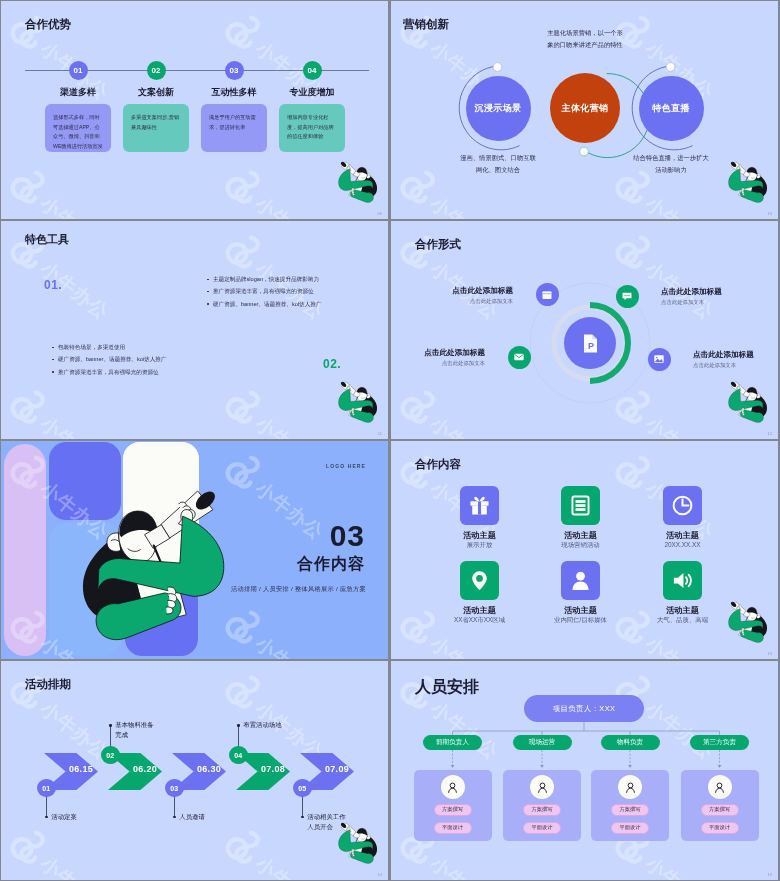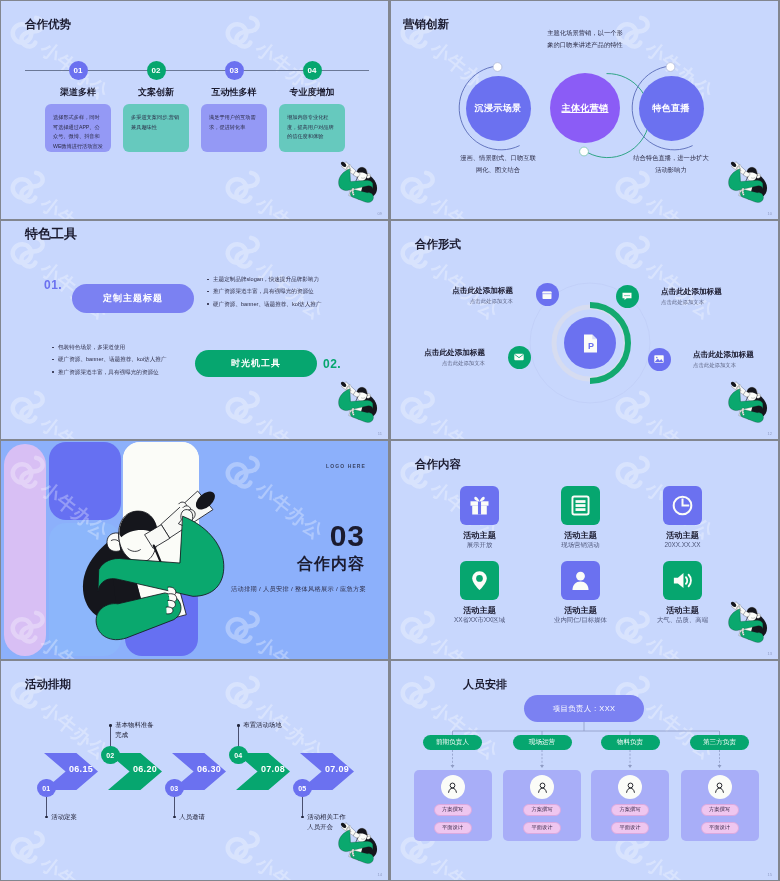--- a/index.html
+++ b/index.html
@@ -34,21 +34,21 @@
   .s2-ttl{left:12px;top:16px;font-size:11.5px;letter-spacing:0;}
   .s2-top{position:absolute;left:144px;top:26px;width:100px;text-align:center;font-size:6.3px;
           line-height:1.95;color:#2b2b45;white-space:nowrap;}
   .s2-arcs{position:absolute;left:0;top:0;width:387px;height:218px;}
   .s2c{position:absolute;border-radius:50%;display:flex;align-items:center;justify-content:center;
        color:#fff;font-size:9px;font-weight:700;letter-spacing:.4px;}
   .s2n{position:absolute;width:86px;text-align:center;font-size:6.3px;line-height:1.95;color:#2b2b45;white-space:nowrap;}
   .mega-s2{right:11px;bottom:17px;width:42px;height:41px;}
 
   
-  .s3-ttl{left:24px;top:4px;font-size:13px;letter-spacing:0;}
+  .s3-ttl{left:24px;top:11px;font-size:11px;letter-spacing:0;}
   .s3-n1{position:absolute;left:43px;top:57px;font-size:12px;font-weight:700;color:#6b71f0;letter-spacing:.5px;}
   .s3-p1{position:absolute;left:71px;top:63px;width:122px;height:29px;border-radius:15px;background:#7b81f2;
          color:#fff;font-size:9px;font-weight:700;letter-spacing:1px;
          display:flex;align-items:center;justify-content:center;}
   .s3-n2{position:absolute;left:322px;top:136px;font-size:12px;font-weight:700;color:#06a66f;letter-spacing:.5px;}
   .s3-p2{position:absolute;left:194px;top:129px;width:122px;height:27px;border-radius:14px;background:#06a66f;
          color:#fff;font-size:9px;font-weight:700;letter-spacing:1px;
          display:flex;align-items:center;justify-content:center;}
   .s3bul{position:absolute;list-style:none;margin:0;padding:0;font-size:5.6px;color:#2b2b45;}
   .s3bul li{position:relative;padding-left:7px;line-height:2.2;white-space:nowrap;}
@@ -104,21 +104,21 @@
         clip-path:polygon(0 0, 60% 0, 100% 50%, 60% 100%, 0 100%, 40% 50%);}
   .s7ar span{position:absolute;right:5px;top:11px;font-size:9px;font-weight:700;color:#fff;letter-spacing:.3px;}
   .s7c{position:absolute;width:18.5px;height:18.5px;border-radius:50%;
        display:flex;align-items:center;justify-content:center;color:#fff;font-size:7px;font-weight:700;}
   .s7ln{position:absolute;width:1px;background:#4a5070;}
   .s7dt{position:absolute;width:2.6px;height:2.6px;border-radius:50%;background:#22263c;}
   .s7lb{position:absolute;font-size:6.4px;color:#1b1b2f;line-height:1.55;white-space:nowrap;}
   .mega-s7{right:11px;bottom:17px;width:42px;height:41px;}
 
   
-  .s8-ttl{left:24px;top:16px;font-size:11px;letter-spacing:0;margin-left:48px;}
+  .s8-ttl{left:24px;top:16px;font-size:16px;letter-spacing:0;}
   .s8-lines{position:absolute;left:0;top:0;width:387px;height:219px;}
   .s8-top{position:absolute;left:133px;top:34px;width:120px;height:27px;border-radius:13.5px;
           background:#7b81f2;color:#fff;font-size:7.4px;letter-spacing:.4px;
           display:flex;align-items:center;justify-content:center;}
   .s8p{position:absolute;width:59px;height:15px;border-radius:7.5px;background:#06a66f;color:#fff;
        font-size:6.6px;display:flex;align-items:center;justify-content:center;}
   .s8card{position:absolute;width:78px;height:71px;border-radius:5px;background:#a8aef8;}
   .s8av{position:absolute;width:24px;height:24px;border-radius:50%;background:#fbfcf8;
         display:flex;align-items:center;justify-content:center;}
   .s8av svg{width:13px;height:13px;display:block;}
@@ -265,21 +265,21 @@
     <svg class="s2-arcs" viewBox="0 0 387 218">
       <path d="M105.6 65.1 A42 42 0 1 0 128.6 144.6" fill="none" stroke="#5a6bb8" stroke-width="1" opacity=".9"></path>
       <path d="M192.5 149 A42 42 0 1 0 215.5 72.6" fill="none" stroke="#1f9e79" stroke-width="1" opacity=".9"></path>
       <path d="M278.6 65.1 A42 42 0 1 0 301.6 144.6" fill="none" stroke="#5a6bb8" stroke-width="1" opacity=".9"></path>
       <circle cx="106.5" cy="66" r="4.4" fill="#fff" stroke="#aab5d4" stroke-width=".7"></circle>
       <circle cx="193" cy="150.5" r="4.4" fill="#fff" stroke="#6dc2a6" stroke-width=".7"></circle>
       <circle cx="279.5" cy="66" r="4.4" fill="#fff" stroke="#aab5d4" stroke-width=".7"></circle>
     </svg>
     <div class="s2-circles">
         <div class="s2c" style="left: 74.5px; top: 74.5px; width: 65px; height: 65px; background: rgb(107, 113, 240); text-align: center;">沉浸示场景</div>
-        <div class="s2c" style="left: 159px; top: 72px; width: 70px; height: 70px; background: #8b5cf6; text-decoration: underline;">主体化营销</div>
+        <div class="s2c" style="left: 159px; top: 72px; width: 70px; height: 70px; background: #c2410c;">主体化营销</div>
         <div class="s2c" style="left: 247.5px; top: 74.5px; width: 65px; height: 65px; background: rgb(107, 113, 240);">特色直播</div>
       </div>
     <div class="s2-notes">
         <div class="s2n" style="left: 64px; top: 151px;">
           <div>漫画、情景剧式、口吻互联</div>
           <div>网化、图文结合</div>
         </div>
         <div class="s2n" style="left: 237px; top: 151px;">
           <div>结合特色直播，进一步扩大</div>
           <div>活动影响力</div>
@@ -359,28 +359,26 @@
         <u style="left: 243px; top: 157px;">
           <svg viewBox="0 0 40 40">
             <path d="M14 7 c6 -3 11 1 10 6 c-1 5 -7 7 -9 12 c-2 5 1 9 6 9 c5 0 8 -4 7 -8" fill="none" stroke="#fff" stroke-width="4.2" stroke-linecap="round" stroke-linejoin="round"></path>
             <path d="M12 18 c-6 1 -9 6 -8 11 c1 5 7 8 12 6 c5 -2 7 -8 4 -13 c-2 -3 -5 -4 -8 -4 z" fill="none" stroke="#fff" stroke-width="4.2" stroke-linejoin="round"></path>
           </svg>
         </u>
         <i style="left: 265px; top: 190px;">小牛办公</i>
       </div>
     <div class="ttl s3-ttl">特色工具</div>
     <div class="s3-n1">01.</div>
-    <div class="s3-p1">定制主题标题</div>
     <ul class="s3-b1 s3bul">
         <li>主题定制品牌slogan，快速提升品牌影响力</li>
         <li>推广资源渠道丰富，具有强曝光的资源位</li>
         <li>硬广资源、banner、话题推荐、kol达人推广</li>
       </ul>
     <div class="s3-n2">02.</div>
-    <div class="s3-p2">时光机工具</div>
     <ul class="s3-b2 s3bul">
         <li>包装特色场景，多渠道使用</li>
         <li>硬广资源、banner、话题推荐、koi达人推广</li>
         <li>推广资源渠道丰富，具有强曝光的资源位</li>
       </ul>
     <div class="mega mega-s3">
         <svg viewBox="0 0 165 180" xmlns="http://www.w3.org/2000/svg">
  <g stroke="#15161c" stroke-width="1.0" stroke-linejoin="round" stroke-linecap="round" fill="none">
   <path class="shirt" d="M58 -55 L109 -55 A20 20 0 0 1 129 -35 L129 112 L38 112 L38 -35 A20 20 0 0 1 58 -55 Z" fill="#fbfcf8" stroke="none"></path>
 

